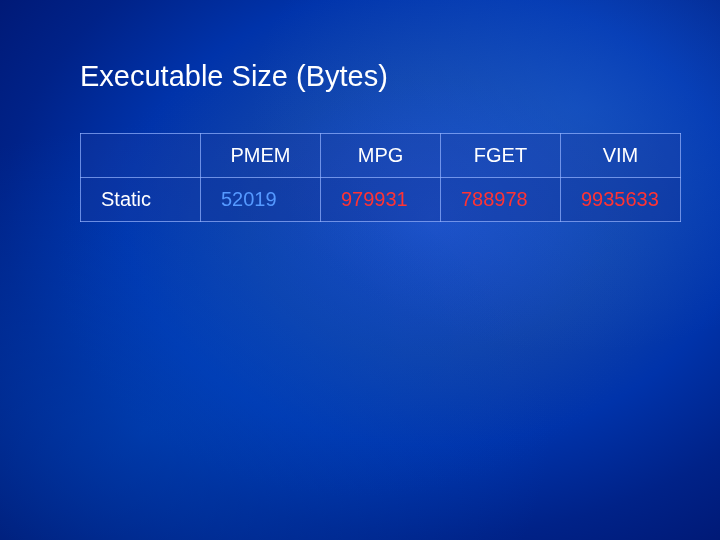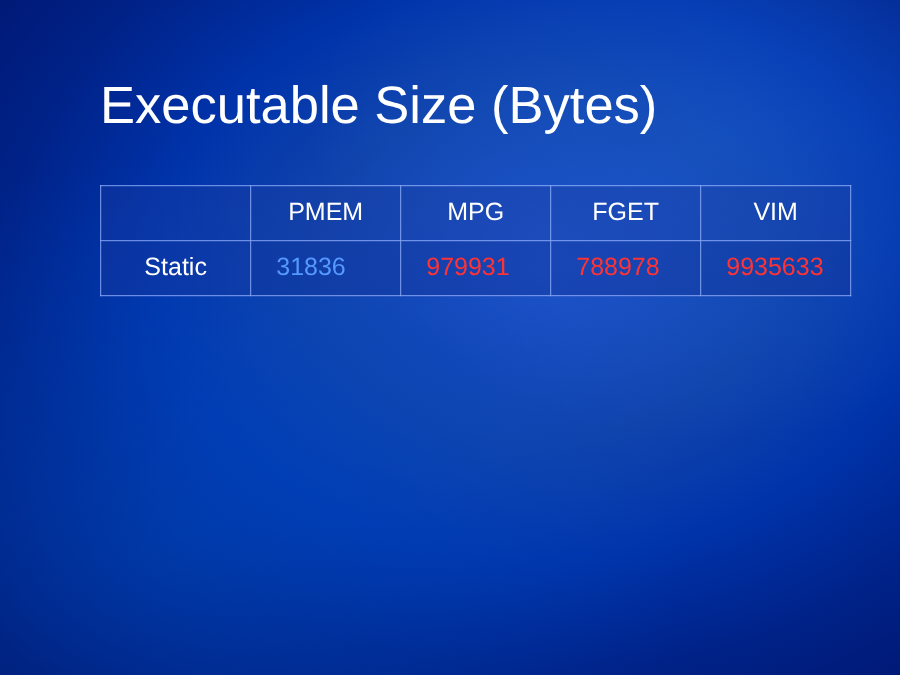--- a/index.html
+++ b/index.html
@@ -33,21 +33,21 @@
       top: 0; left: 0; right: 0; bottom: 0;
       background:
         radial-gradient(ellipse at 20% 80%, rgba(0, 80, 200, 0.5) 0%, transparent 50%),
         radial-gradient(ellipse at 80% 20%, rgba(30, 100, 220, 0.4) 0%, transparent 40%),
         radial-gradient(ellipse at 50% 50%, rgba(10, 60, 180, 0.3) 0%, transparent 60%);
       pointer-events: none;
     }
 
     .title {
       color: white;
-      font-size: 42px;
+      font-size: 29px;
       font-weight: normal;
       margin-bottom: 40px;
       position: relative;
       z-index: 1;
     }
 
     .table-container {
       position: relative;
       z-index: 1;
     }
@@ -67,21 +67,20 @@
     thead th {
       color: white;
       font-weight: normal;
       background: rgba(30, 60, 160, 0.3);
     }
 
     tbody td:first-child {
       color: white;
       font-weight: normal;
       background: rgba(30, 60, 160, 0.2);
-      text-align: center;
     }
 
     .blue-val {
       color: #5599ff;
       background: rgba(20, 50, 150, 0.25);
     }
 
     .red-val {
       color: #ff3333;
       background: rgba(20, 50, 150, 0.25);
@@ -107,21 +106,21 @@
           <th></th>
           <th>PMEM</th>
           <th>MPG</th>
           <th>FGET</th>
           <th>VIM</th>
         </tr>
       </thead>
       <tbody>
         <tr>
           <td>Static</td>
-          <td class="blue-val">31836</td>
+          <td class="blue-val">52019</td>
           <td class="red-val">979931</td>
           <td class="red-val">788978</td>
           <td class="red-val">9935633</td>
         </tr>
       </tbody>
     </table>
   </div>
 </div>
 
 </body></html>

